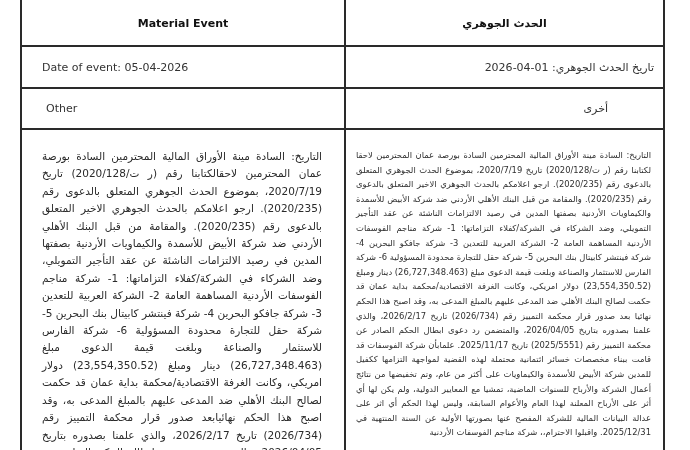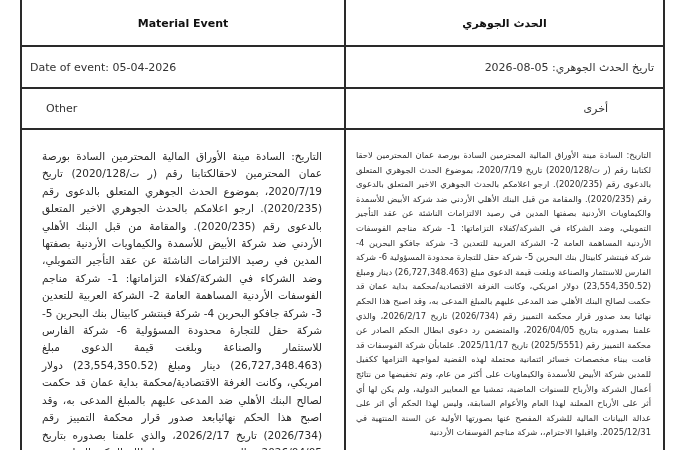--- a/index.html
+++ b/index.html
@@ -79,21 +79,21 @@
 </head>
 <body>
 
 <div class="doc-table">
   <div class="vline"></div>
   <div class="hline" style="top:47px;"></div>
   <div class="hline" style="top:89px;"></div>
   <div class="hline" style="top:130px;"></div>
 
   <div class="cell header-cell" style="left:0; top:0; width:322px; height:47px; padding-top:4px;">Material Event</div>
-  <div class="cell row-cell ltr" style="left:0; top:49px; width:330px; height:40px;">Date of event: 05-04-2026</div>
+  <div class="cell row-cell ltr" style="left:12px; top:49px; width:330px; height:40px;">Date of event: 05-04-2026</div>
   <div class="cell row-cell ltr" style="left:16px; top:91px; width:322px; height:39px;">Other</div>
   <div class="cell body-left" style="left:0; top:150px; width:322px;">التاريخ: السادة مينة الأوراق المالية المحترمين السادة بورصة عمان المحترمين لاحقالكتابنا رقم (ر ت/2020/128) تاريخ 2020/7/19، بموضوع الحدث الجوهري المتعلق بالدعوى رقم (2020/235). ارجو اعلامكم بالحدث الجوهري الاخير المتعلق بالدعوى رقم (2020/235). والمقامة من قبل البنك الأهلي الأردني ضد شركة الأبيض للأسمدة والكيماويات الأردنية بصفتها المدين في رصيد الالتزامات الناشئة عن عقد التأجير التمويلي، وضد الشركاء في الشركة/كفلاء التزاماتها: 1- شركة مناجم الفوسفات الأردنية المساهمة العامة 2- الشركة العربية للتعدين 3- شركة جافكو البحرين 4- شركة فينتشر كابيتال بنك البحرين 5- شركة حقل للتجارة محدودة المسؤولية 6- شركة الفارس للاستثمار والصناعة وبلغت قيمة الدعوى مبلغ (26,727,348.463) دينار ومبلغ (23,554,350.52) دولار امريكي، وكانت الغرفة الاقتصادية/محكمة بداية عمان قد حكمت لصالح البنك الأهلي ضد المدعى عليهم بالمبلغ المدعى به، وقد اصبح هذا الحكم نهائيابعد صدور قرار محكمة التمييز رقم (2026/734) تاريخ 2026/2/17، والذي علمنا بصدوره بتاريخ 2026/04/05، والمتضمن رد دعوى ابطال الحكم الصادر عن محكمة التمييز رقم (2025/5551) تاريخ 2025/11/17. علمابأن شركة الفوسفات قد قامت ببناء مخصصات خسائر ائتمانية محتملة لهذه القضية لمواجهة التزامها ككفيل للمدين شركة الأبيض للأسمدة والكيماويات على أكثر من عام</div>
 
   <div class="cell header-cell" style="left:324px; top:0; width:317px; height:47px; padding-top:4px;">الحدث الجوهري</div>
-  <div class="cell row-cell rtl" style="left:324px; top:49px; width:317px; height:40px;">تاريخ الحدث الجوهري: 05-08-2026</div>
+  <div class="cell row-cell rtl" style="left:324px; top:49px; width:317px; height:40px;">تاريخ الحدث الجوهري: 01-04-2026</div>
   <div class="cell row-cell rtl" style="left:324px; top:91px; width:271px; height:39px;">أخرى</div>
   <div class="cell body-right" style="left:324px; top:150px; width:317px;">التاريخ: السادة مينة الأوراق المالية المحترمين السادة بورصة عمان المحترمين لاحقا لكتابنا رقم (ر ت/2020/128) تاريخ 2020/7/19، بموضوع الحدث الجوهري المتعلق بالدعوى رقم (2020/235). ارجو اعلامكم بالحدث الجوهري الاخير المتعلق بالدعوى رقم (2020/235). والمقامة من قبل البنك الأهلي الأردني ضد شركة الأبيض للأسمدة والكيماويات الأردنية بصفتها المدين في رصيد الالتزامات الناشئة عن عقد التأجير التمويلي، وضد الشركاء في الشركة/كفلاء التزاماتها: 1- شركة مناجم الفوسفات الأردنية المساهمة العامة 2- الشركة العربية للتعدين 3- شركة جافكو البحرين 4- شركة فينتشر كابيتال بنك البحرين 5- شركة حقل للتجارة محدودة المسؤولية 6- شركة الفارس للاستثمار والصناعة وبلغت قيمة الدعوى مبلغ (26,727,348.463) دينار ومبلغ (23,554,350.52) دولار امريكي، وكانت الغرفة الاقتصادية/محكمة بداية عمان قد حكمت لصالح البنك الأهلي ضد المدعى عليهم بالمبلغ المدعى به، وقد اصبح هذا الحكم نهائيا بعد صدور قرار محكمة التمييز رقم (2026/734) تاريخ 2026/2/17، والذي علمنا بصدوره بتاريخ 2026/04/05، والمتضمن رد دعوى ابطال الحكم الصادر عن محكمة التمييز رقم (2025/5551) تاريخ 2025/11/17. علمابأن شركة الفوسفات قد قامت ببناء مخصصات خسائر ائتمانية محتملة لهذه القضية لمواجهة التزامها ككفيل للمدين شركة الأبيض للأسمدة والكيماويات على أكثر من عام، وتم تخفيضها من نتائج أعمال الشركة والأرباح للسنوات الماضية، تمشيا مع المعايير الدولية، ولم يكن لها أي أثر على الأرباح المعلنة لهذا العام والأعوام السابقة، وليس لهذا الحكم أي اثر على عدالة البيانات المالية للشركة المفصح عنها بصورتها الأولية عن السنة المنتهية في 2025/12/31. واقبلوا الاحترام،، شركة مناجم الفوسفات الأردنية</div>
 </div>
 
 </body></html>

